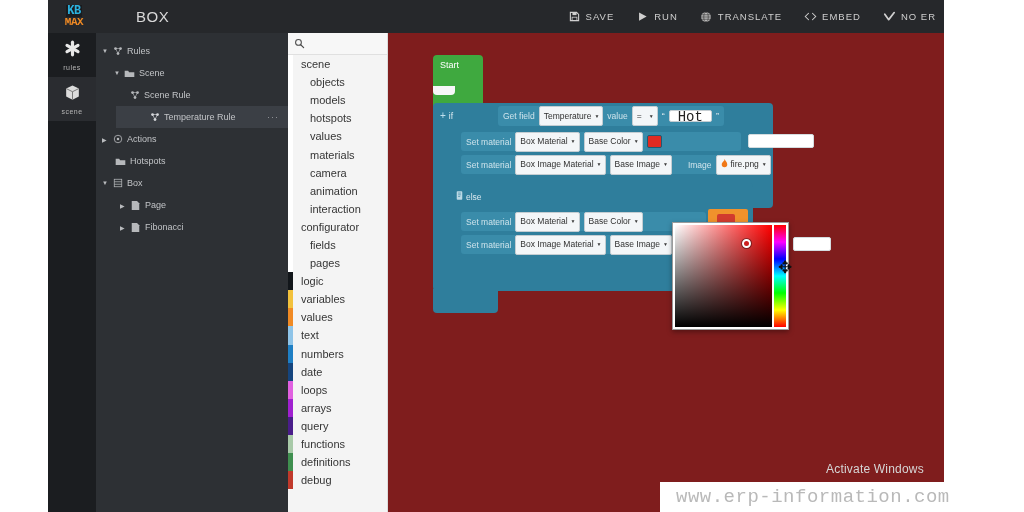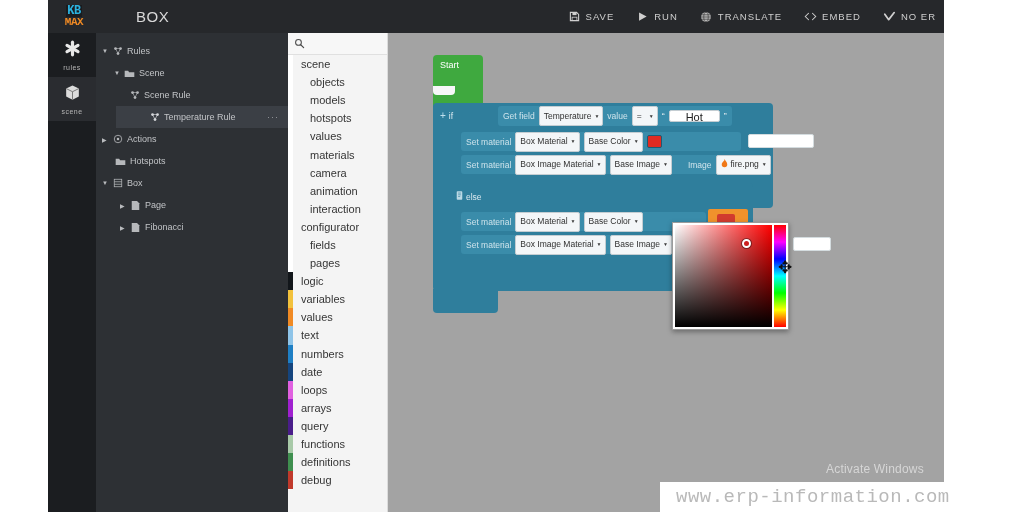--- a/index.html
+++ b/index.html
@@ -77,21 +77,21 @@
     display:flex; align-items:center; height:18.1px; font-size:11px;
     color:#353535; position:relative;
   }
   .cat .bar { position:absolute; left:0; top:0; width:5px; height:100%; }
   .cat .ctext { padding-left:13px; white-space:nowrap; }
   .cat.sub .ctext { padding-left:22px; }
 
   
   .ws {
     position:absolute; left:388px; top:33px; width:556px; height:479px;
-    background:#a3a3a3; overflow:hidden;
+    background:#7f1d1d; overflow:hidden;
   }
 
   
   .blk { position:absolute; }
   .start-blk {
     left:45px; top:22px; width:50px; height:53px; background:#3fa93f;
     border-radius:4px 4px 0 0; color:#fff; font-size:9px; padding:5px 0 0 7px;
   }
   .start-notch {
     position:absolute; left:45px; top:53px; width:22px; height:9px;
@@ -121,21 +121,21 @@
     color:#cfe4ec; font-size:8.5px; white-space:nowrap;
   }
   .drop {
     background:#f3f6f8; color:#303030; border:1px solid #c4cdd2; border-radius:2px;
     font-size:8.5px; padding:1px 3px 1px 4px; display:inline-flex; align-items:center; gap:3px;
     height:20px; line-height:11px; white-space:nowrap;
   }
   .drop .arw { font-size:5px; color:#3a3a3a; }
   .txtfield {
     background:#ffffff; color:#222; border:1px solid #c4cdd2; border-radius:2px;
-    font-size:11px; padding:1px 16px; height:12.5px; line-height:11px;
+    font-size:14px; padding:1px 8px; height:12.5px; line-height:11px;font-family:Liberation Mono, monospace;
   }
   .quote { color:#dfe9ee; font-size:9px; }
   .swatch { width:15px; height:13px; border-radius:2px; border:1px solid #1d5c74; }
   .blank-field {
     background:#ffffff; border:1px solid #d4dcdf; height:14px; border-radius:2px;
   }
 
   
   .picker {
     position:absolute; left:672px; top:222px; width:117px; height:108px;

